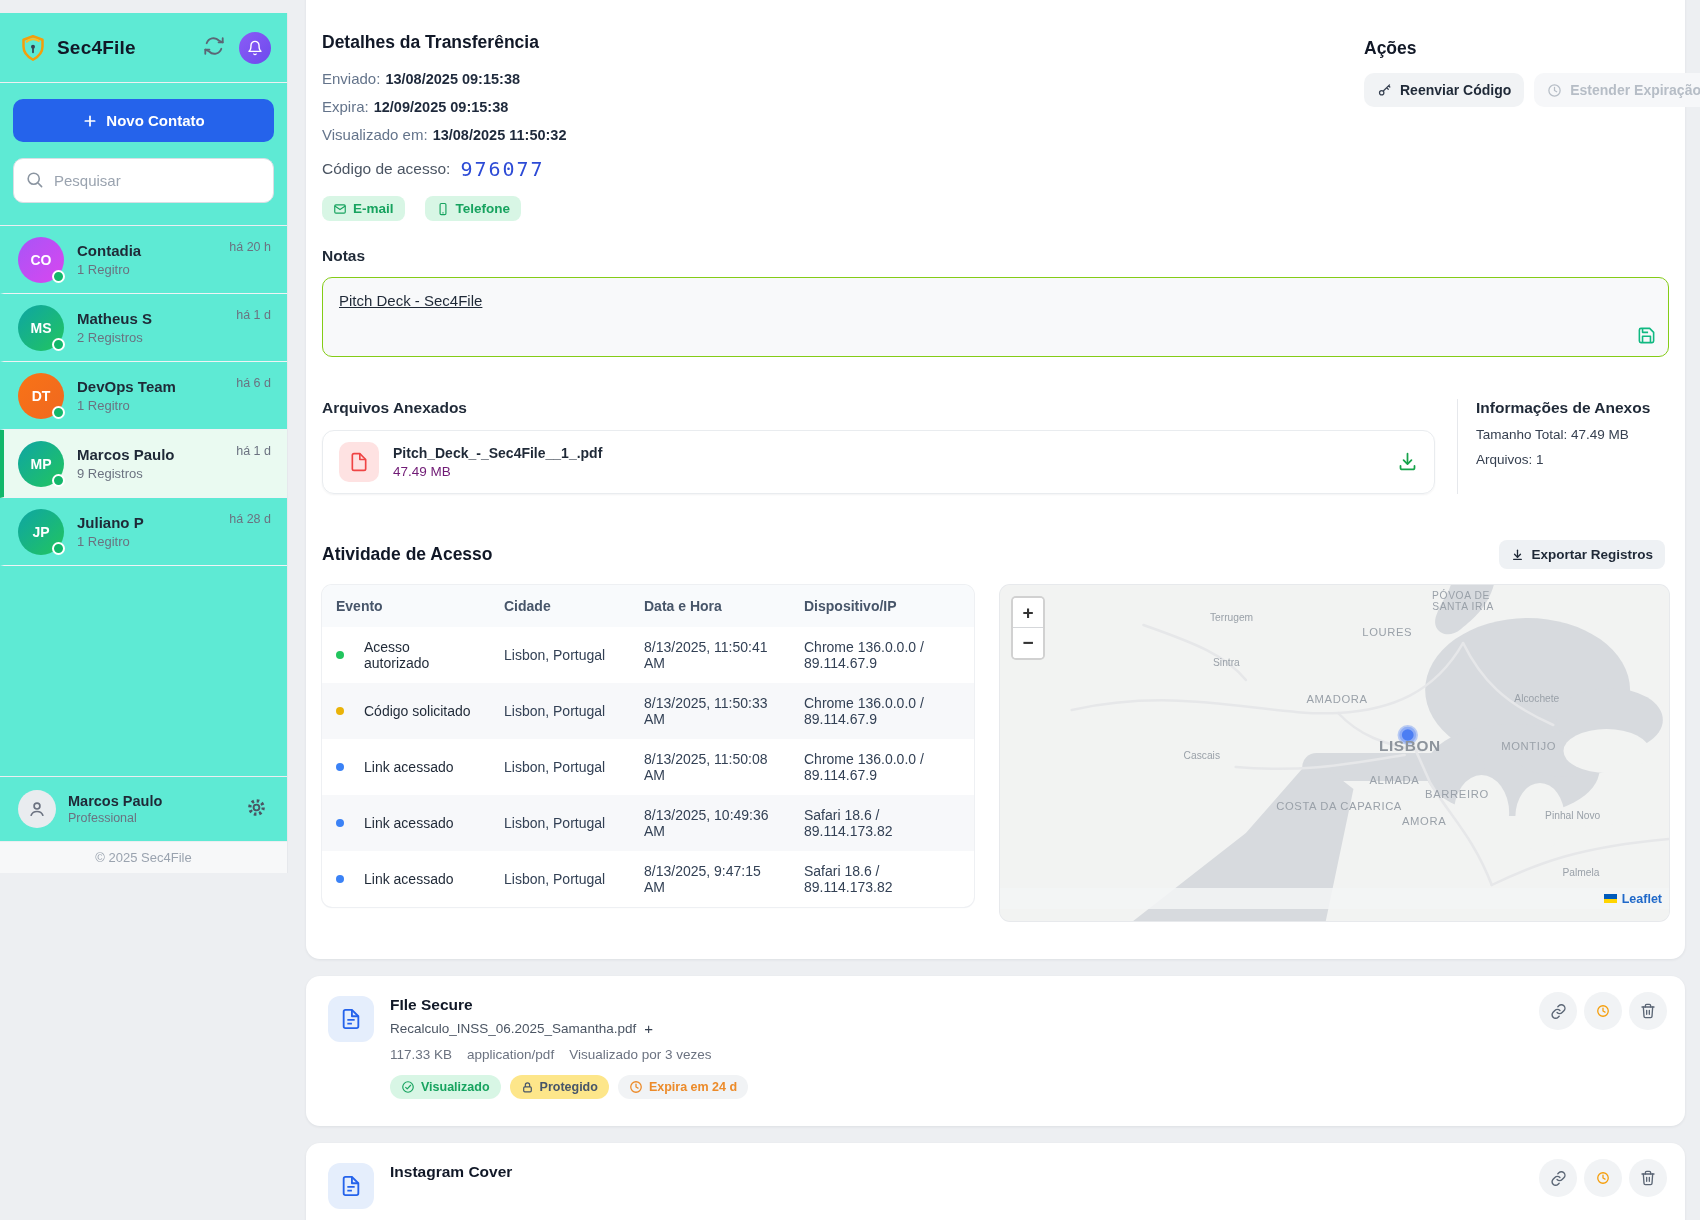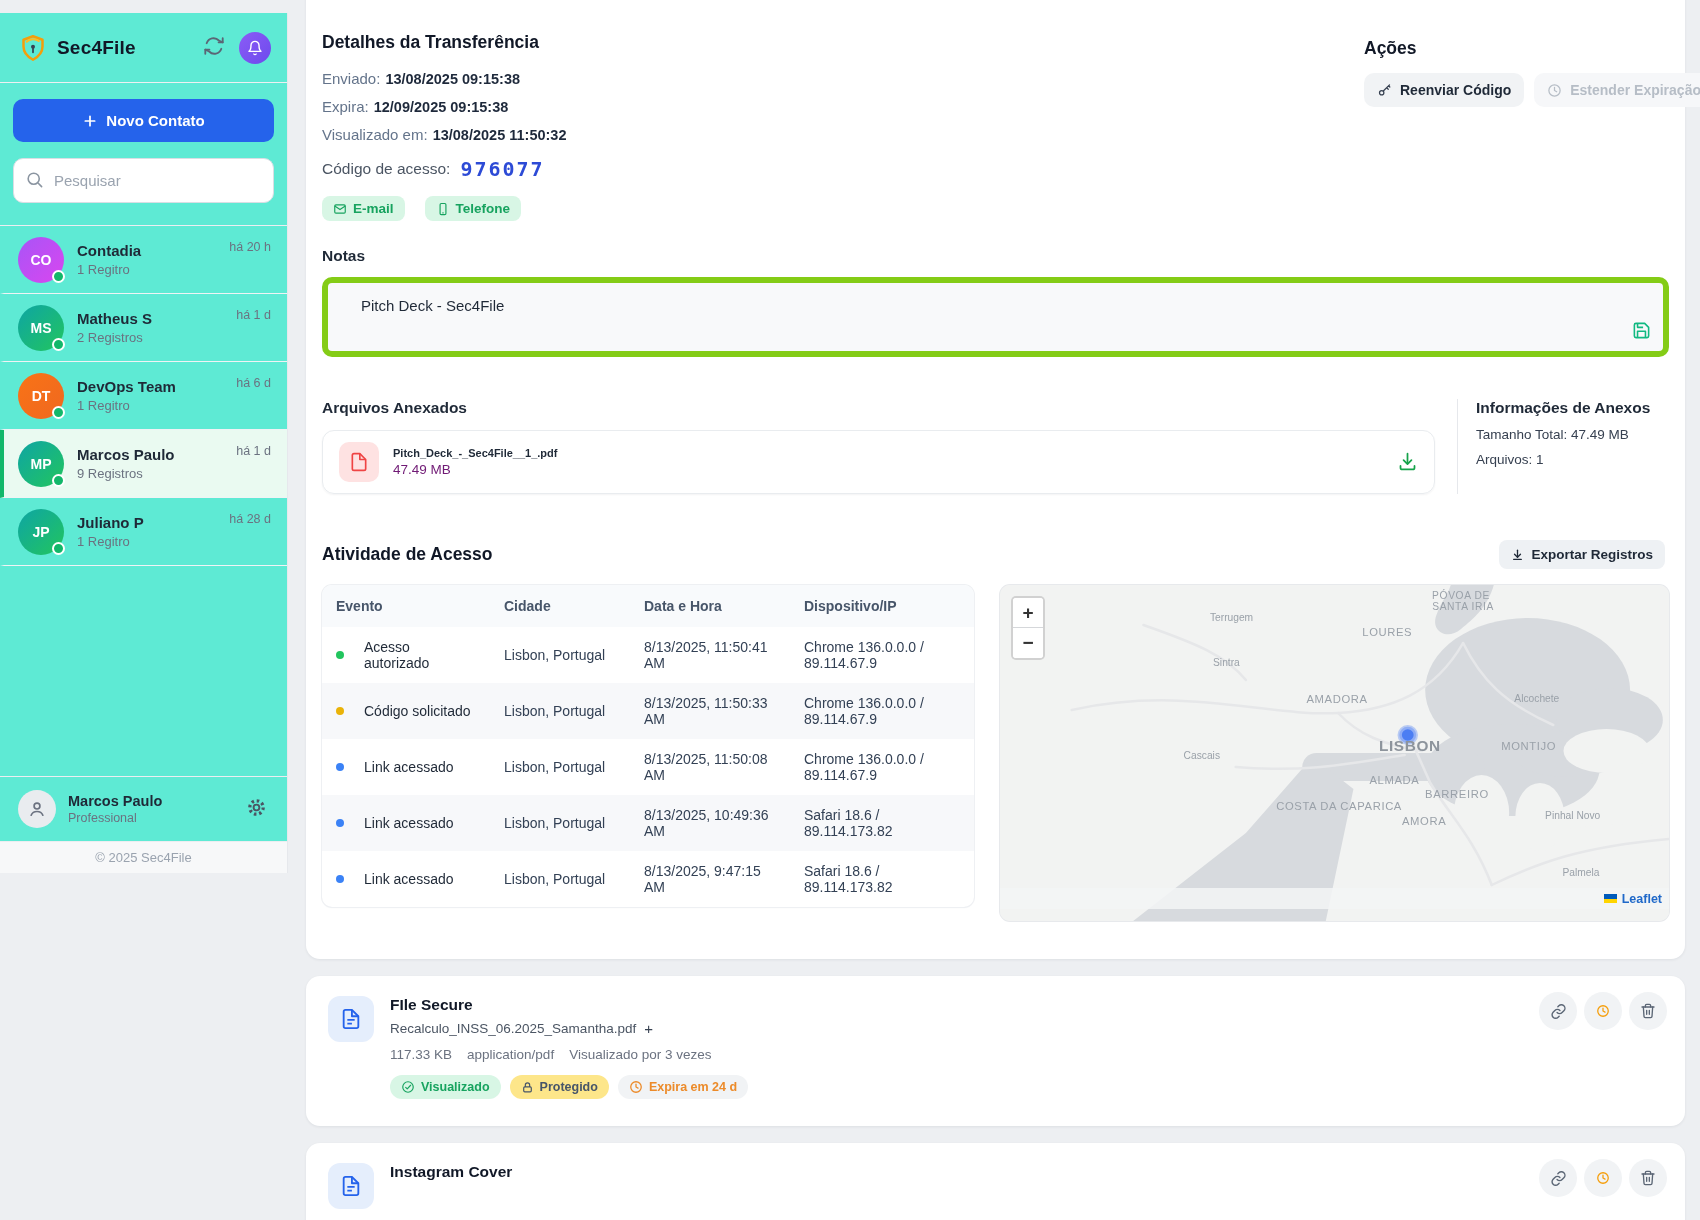--- a/index.html
+++ b/index.html
@@ -41,38 +41,38 @@
   
   .main { position:absolute; left:288px; top:0; right:0; bottom:0; padding:0 15px 0 18px; }
   .card { background:#fff; border-radius:14px; box-shadow:0 1px 3px rgba(16,24,40,.07); }
   .detail-card { margin-top:-18px; padding:50px 16px 38px 16px; }
   .detail-head { display:flex; justify-content:space-between; }
   .dc-title { font-size:17.5px; font-weight:700; color:#111827; }
   .fields { margin-top:17px; }
   .field { font-size:15px; color:#64748b; margin-bottom:11px; }
   .field b { color:#1e293b; font-weight:700; margin-left:5px; font-size:14.5px; }
   .code-row { margin-top:14px; font-size:15.5px; color:#4b5563; display:flex; align-items:center; gap:10px; }
-  .code-val { font-family:"DejaVu Sans Mono", monospace; font-size:20px; font-weight:700; letter-spacing:2px; }
+  .code-val { font-family:"DejaVu Sans Mono", monospace; font-size:20px; font-weight:400; letter-spacing:2px; }
   .channels { margin-top:15px; display:flex; gap:20px; }
   .chan { display:inline-flex; align-items:center; gap:6px; background:#d8f6e5; color:#17a35f; font-size:13.5px; font-weight:600; border-radius:8px; padding:5px 11px; }
   .actions-col { width:305px; padding-top:6px; }
   .actions-title { font-size:17.5px; font-weight:700; color:#111827; margin-bottom:14px; }
   .actions-row { display:flex; gap:10px; }
   .act-btn { display:inline-flex; align-items:center; gap:8px; background:#f1f3f5; border:none; border-radius:10px; padding:9px 13px; font-size:14px; font-weight:600; color:#1f2937; cursor:pointer; white-space:nowrap; font-family:inherit; }
   .act-btn.disabled { background:#f6f7f9; color:#b6bdc6; cursor:default; }
   .sec-title { font-size:15.5px; font-weight:700; color:#1f2937; }
   .notes-wrap { margin-top:26px; }
-  .notes-box { position:relative; margin-top:12px; height:80px; background:#f8f9fa; border:6px solid #84cc16; border-radius:10px; padding:14px 33px; font-size:15px; color:#1f2937; }
+  .notes-box { position:relative; margin-top:12px; height:80px; background:#f8f9fa; border:1px solid #84cc16; border-radius:10px; padding:14px 16px; font-size:15px; color:#1f2937;text-decoration:underline; }
   .save-btn { position:absolute; right:12px; bottom:10px; background:none; border:none; color:#10b981; cursor:pointer; width:20px; height:20px; }
   .attach-row { margin-top:42px; display:flex; }
   .attach-left { flex:1; padding-right:22px; }
   .attach-card { margin-top:13px; display:flex; align-items:center; gap:14px; border:1px solid #e9ecef; border-radius:12px; box-shadow:0 1px 2px rgba(16,24,40,.05); padding:11px 16px; }
   .file-badge-red { width:40px; height:40px; border-radius:10px; background:#fee2e2; color:#ef4444; display:flex; align-items:center; justify-content:center; }
   .af-info { flex:1; display:flex; flex-direction:column; gap:3px; }
-  .af-name { font-size:11px; font-weight:700; color:#1f2937; }
+  .af-name { font-size:14px; font-weight:700; color:#1f2937; }
   .af-size { font-size:13.5px; color:#701a75; }
   .dl-btn { background:none; border:none; color:#16a34a; cursor:pointer; width:22px; height:22px; }
   .attach-info { width:212px; border-left:1px solid #e6e8ec; padding-left:18px; }
   .ai-line { font-size:13.5px; color:#374151; margin-top:10px; }
   .activity { margin-top:46px; }
   .activity-head { display:flex; align-items:center; justify-content:space-between; padding-right:4px; }
   .activity-title { font-size:17.5px; font-weight:700; color:#111827; }
   .export-btn { display:inline-flex; align-items:center; gap:7px; background:#eef1f4; border:none; border-radius:8px; padding:7px 12px; font-size:13.5px; font-weight:600; color:#1f2937; cursor:pointer; font-family:inherit;margin-left:37px; }
   .activity-body { margin-top:16px; display:flex; gap:26px; align-items:flex-start; }
   .tbl-col { width:652px; }

